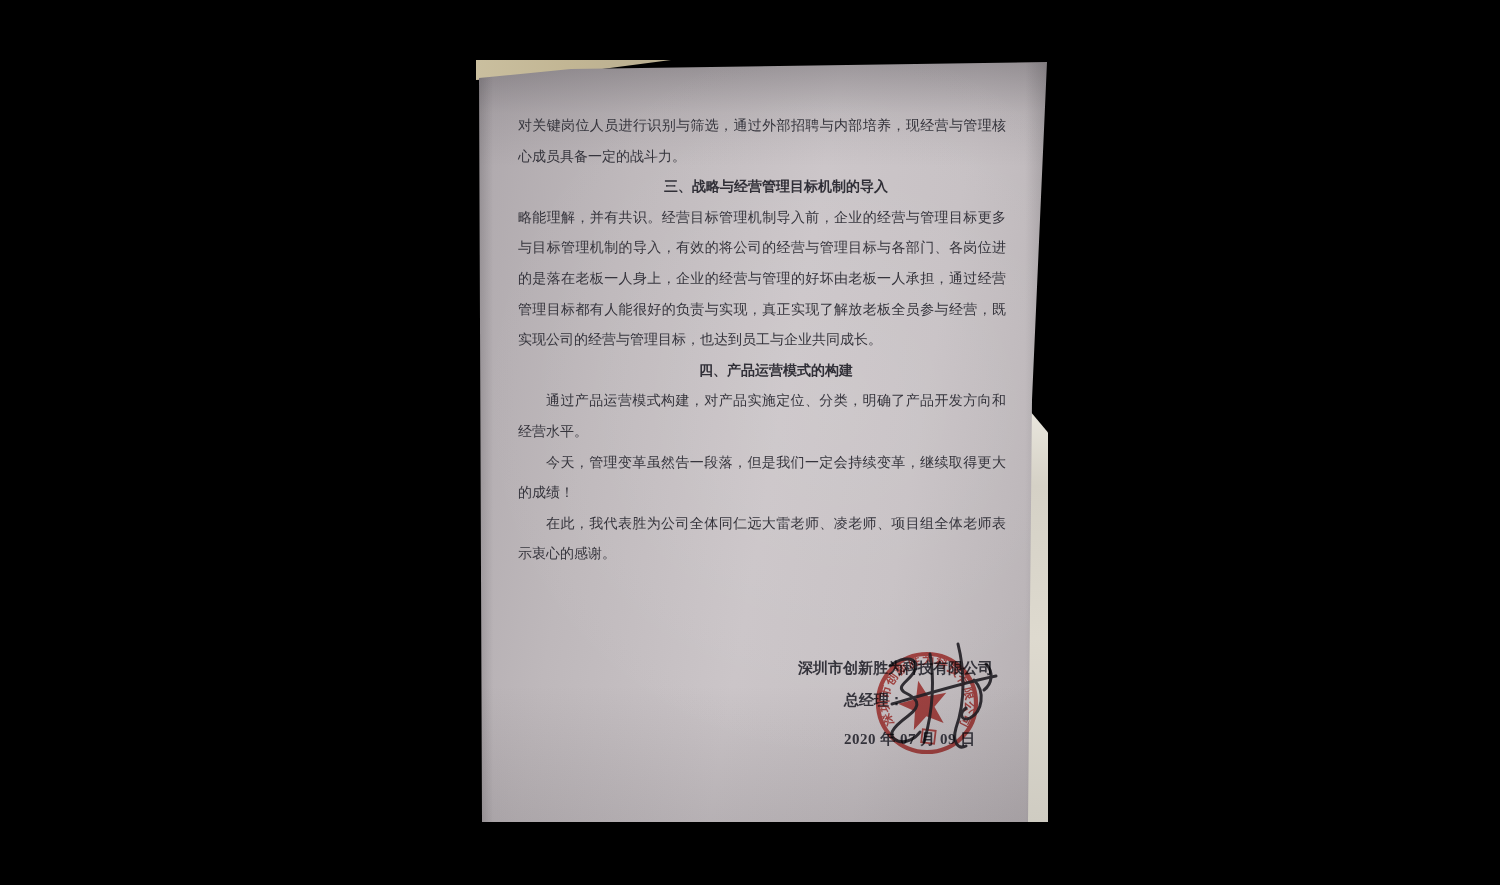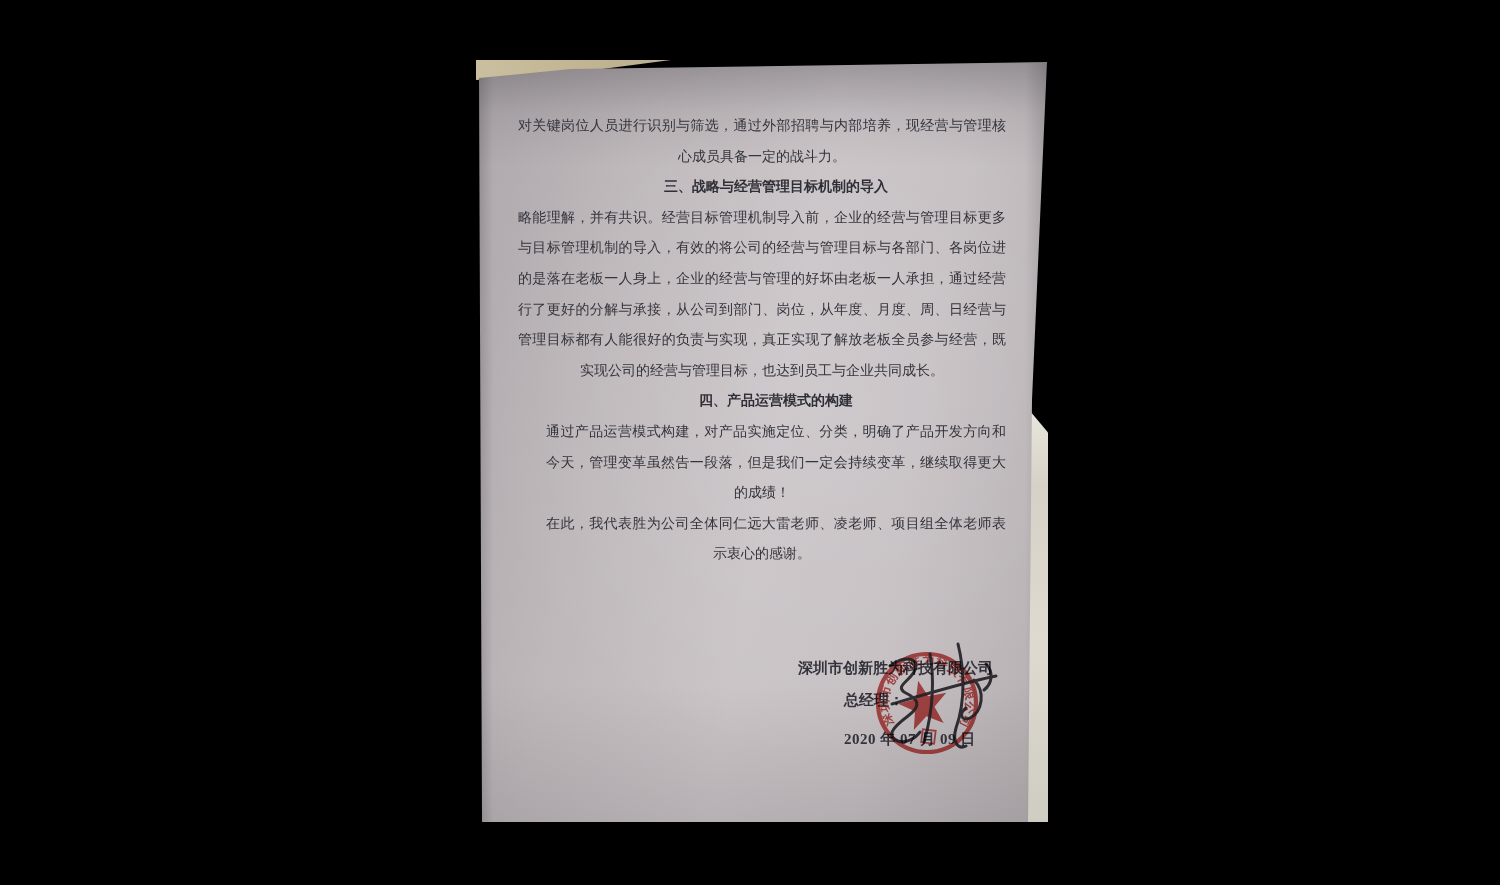--- a/index.html
+++ b/index.html
@@ -37,21 +37,21 @@
 
   .doc-lines {
     position:absolute; left:42px; top:51px; width:488px;
     color:#35343c; font-size:14px;
     filter:blur(0.3px);
   }
   .line { height:30.6px; line-height:30.6px; white-space:normal; }
   .line.full { text-align:justify; text-align-last:justify; }
   .line.indent-full { text-indent:2em; text-align:justify; text-align-last:justify; }
   .line.heading { font-weight:bold; text-indent:2em; color:#302f37;text-align:center; }
-  .line.plain { text-align:center; }
+  .line.plain { text-align:left; }
 
   .signature-block { position:absolute; left:0; top:0; width:572px; height:762px; color:#34333b; filter:blur(0.3px); }
   .sig-line { position:absolute; height:22px; line-height:22px; font-size:15px; font-weight:600; white-space:nowrap; }
   .sig-company { top:597px; right:55px; }
   .sig-title   { top:629px; left:368px; }
   .sig-date    { top:668px; left:368px; letter-spacing:0.5px; }
 
   .seal-svg {
     position:absolute; left:370px; top:560px; width:170px; height:170px;
     mix-blend-mode:multiply; pointer-events:none;
@@ -67,25 +67,25 @@
 
   <div class="paper">
 
     <div class="doc-lines">
         <div class="line full">对关键岗位人员进行识别与筛选，通过外部招聘与内部培养，现经营与管理核</div>
         <div class="line plain">心成员具备一定的战斗力。</div>
         <div class="line heading">三、战略与经营管理目标机制的导入</div>
         <div class="line full">略能理解，并有共识。经营目标管理机制导入前，企业的经营与管理目标更多</div>
         <div class="line full">与目标管理机制的导入，有效的将公司的经营与管理目标与各部门、各岗位进</div>
         <div class="line full">的是落在老板一人身上，企业的经营与管理的好坏由老板一人承担，通过经营</div>
-        <div class="line full">行了更好的分解与承接，从公司到部门、岗位，从年度、月度、周、日经营与</div>
         <div class="line full">管理目标都有人能很好的负责与实现，真正实现了解放老板全员参与经营，既</div>
         <div class="line plain">实现公司的经营与管理目标，也达到员工与企业共同成长。</div>
         <div class="line heading">四、产品运营模式的构建</div>
         <div class="line indent-full">通过产品运营模式构建，对产品实施定位、分类，明确了产品开发方向和</div>
+        <div class="line plain">经营水平。</div>
         <div class="line indent-full">今天，管理变革虽然告一段落，但是我们一定会持续变革，继续取得更大</div>
         <div class="line plain">的成绩！</div>
         <div class="line indent-full">在此，我代表胜为公司全体同仁远大雷老师、凌老师、项目组全体老师表</div>
         <div class="line plain">示衷心的感谢。</div>
       </div>
 
     <div class="signature-block">
       <div class="sig-line sig-company">深圳市创新胜为科技有限公司</div>
       <div class="sig-line sig-title">总经理：</div>
       <div class="sig-line sig-date">2020 年 07 月 09 日</div>

